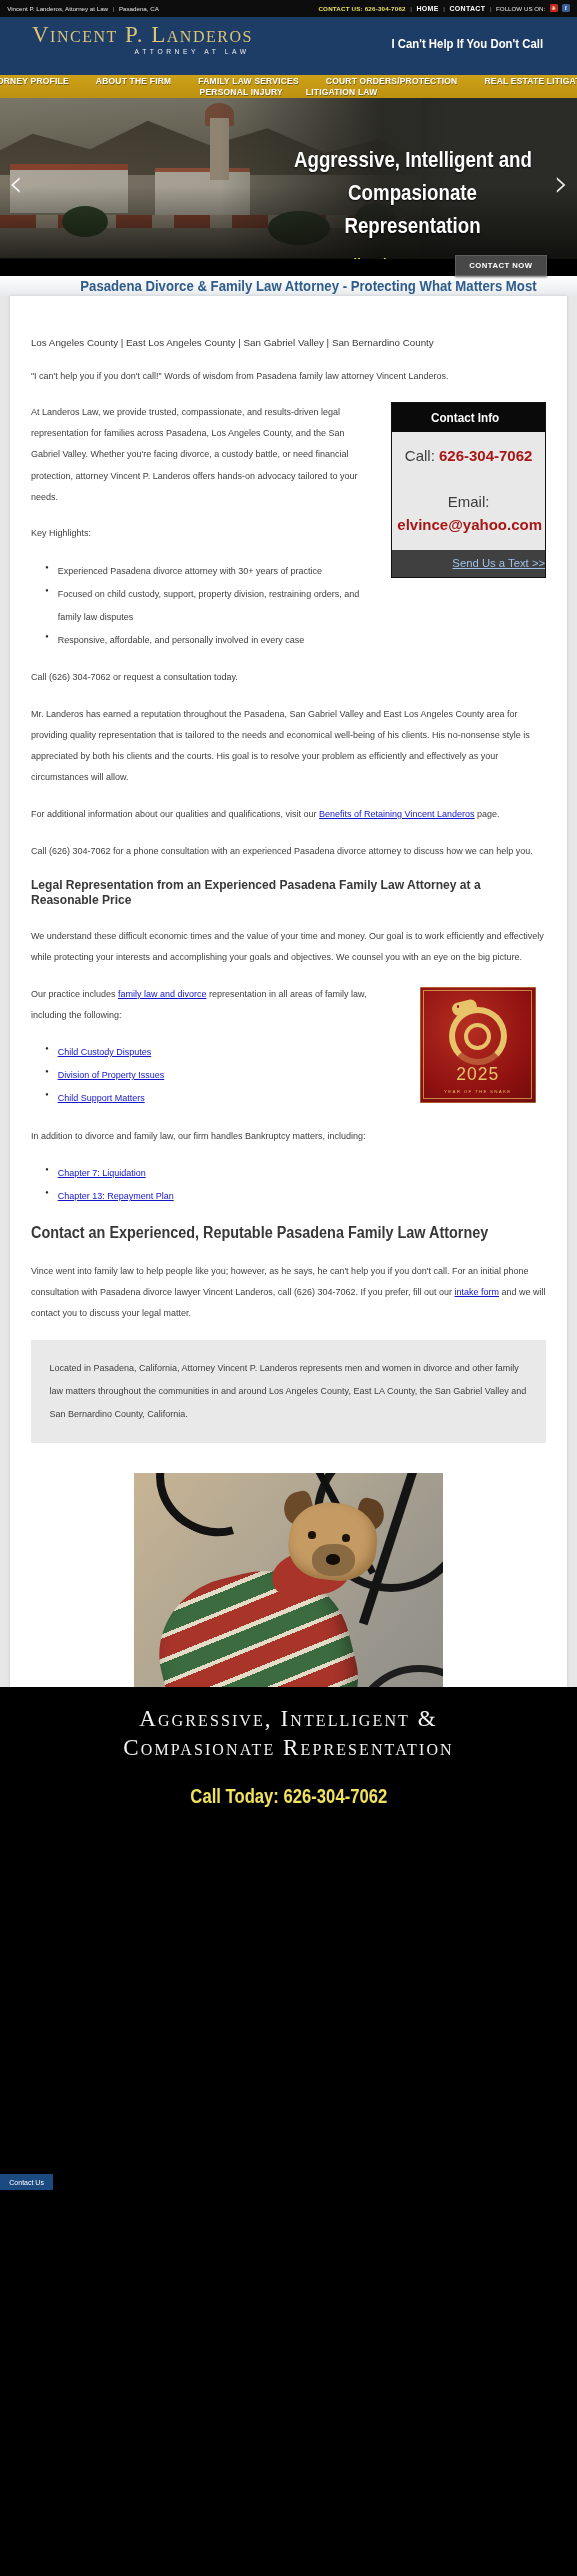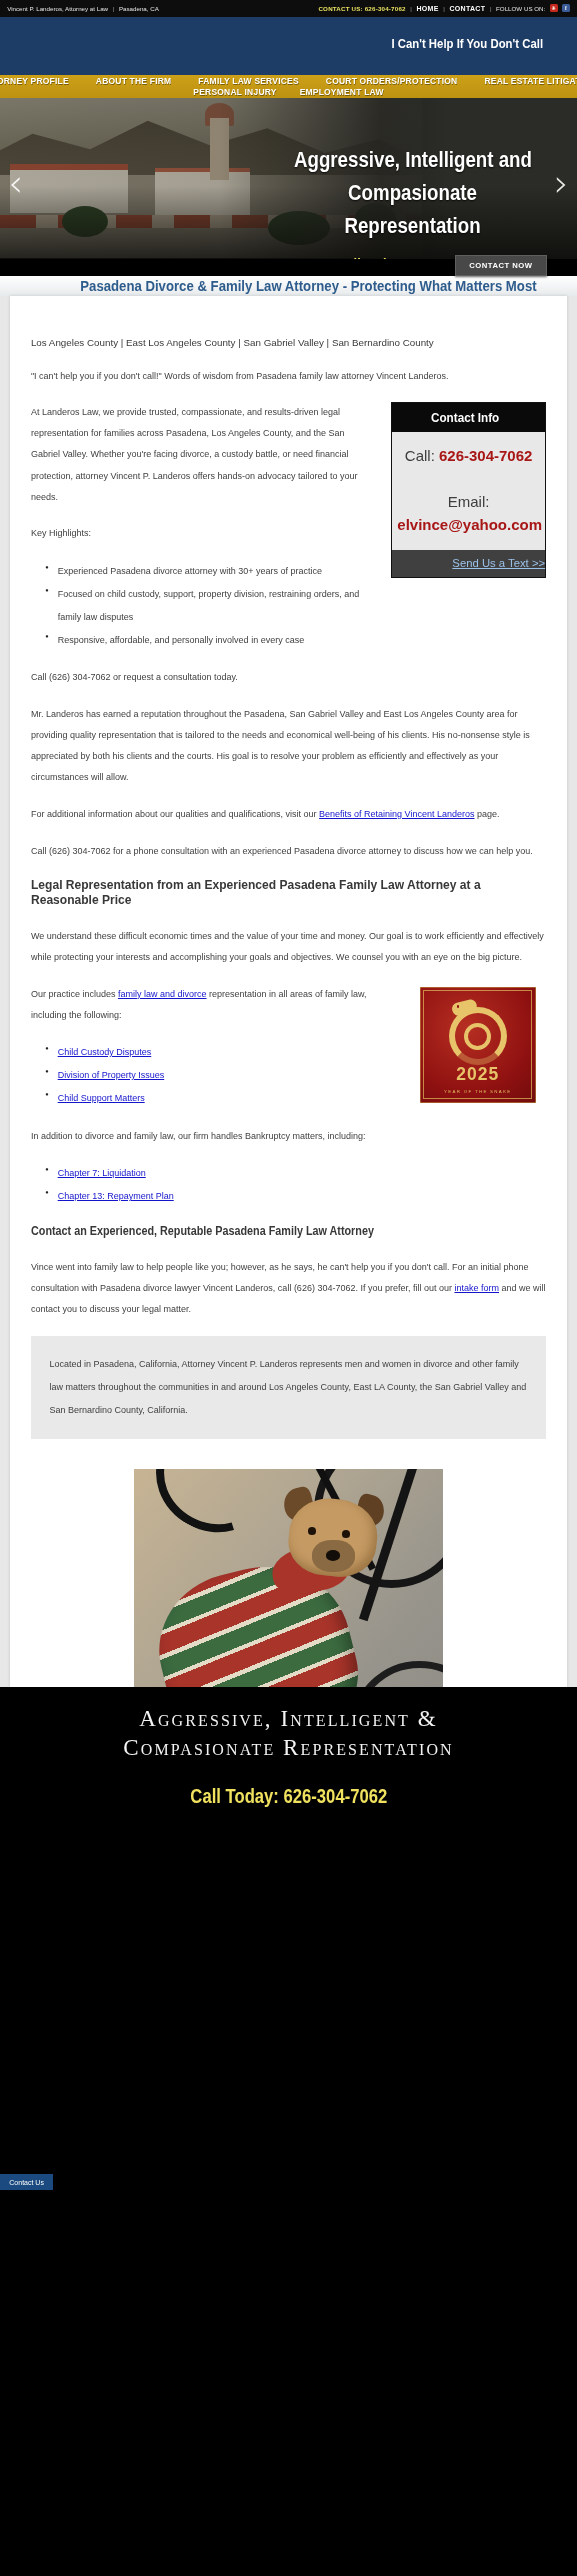--- a/index.html
+++ b/index.html
@@ -72,32 +72,32 @@
   .cb-line { font-size:15px; color:#3d3d3d; line-height:1.5; }
   .cb-red { color:#a81616; font-weight:bold; }
   .cb-gap { height:24px; }
   .cb-foot { background:#404040; text-align:right; padding:7.7px 0; }
   .cb-foot a { color:#9cc1e8; font-size:11.3px; text-decoration:underline; cursor:pointer; }
   ul.blts { list-style:none; margin:0 0 15.5px 14.4px; }
   ul.blts li { line-height:2.55; padding-left:12.4px; position:relative; }
   ul.blts li::before { content:"●"; position:absolute; left:0; top:0; font-size:5.7px; color:#222; }
   a.lnk { color:#1414cc; text-decoration:underline; cursor:pointer; }
   h2.sub { color:#383838; font-size:13.4px; font-weight:bold; margin:7.2px 0 18.5px 0; }
-  h2.sub2 { font-size:12px; margin:13.4px 0 19.6px 0; }
+  h2.sub2 { font-size:16px; margin:13.4px 0 19.6px 0; }
   .callout { background:#e9e9e9; padding:16.5px 18.5px; margin:5.2px 0 28px 0; }
   .callout p { margin:0; line-height:2.6; }
 
   
   .snake { float:right; width:116px; height:116px; margin:3.1px 10.3px 12.4px 18.5px; position:relative; background:radial-gradient(circle at 40% 35%, #b62f22, #8e1010 65%, #700c0c); box-shadow:inset 0 0 0 0.5px #caa24a; }
   .snake::before { content:""; position:absolute; inset:3.6px; border:0.5px solid rgba(220,180,90,.75); }
   .coil1 { position:absolute; left:29px; top:20.6px; width:58px; height:58px; border:6.2px solid #e7c469; border-radius:50%; border-bottom-color:rgba(231,196,105,.35); }
   .coil2 { position:absolute; left:44px; top:36px; width:27px; height:27px; border:4.6px solid #e7c469; border-radius:50%; }
   .shead { position:absolute; left:32px; top:14.4px; width:25px; height:13.4px; background:#e7c469; border-radius:6.2px; transform:rotate(-14deg); }
   .seye { position:absolute; left:37px; top:18.5px; width:2.6px; height:2.6px; background:#8e1010; border-radius:50%; }
-  .syear { position:absolute; bottom:17.5px; width:100%; text-align:center; color:#e7c469; font-size:17.5px; font-weight:bold; letter-spacing:1px; }
+  .syear { position:absolute; bottom:17.5px; width:100%; text-align:center; color:#e7c469; font-size:17.5px; font-weight:normal; letter-spacing:1px; }
   .scap { position:absolute; bottom:8.2px; width:100%; text-align:center; color:#e0bd62; font-size:4.4px; letter-spacing:1.3px; }
 
   
   .dog { width:309px; height:315px; margin:30px auto 0 auto; position:relative; overflow:hidden; background:linear-gradient(130deg,#c7b494 0%,#b0a692 35%,#97948c 70%,#8e8b85 100%); }
   .wheel1 { position:absolute; right:-26px; top:-36px; width:155px; height:155px; border:8.2px solid #161616; border-radius:50%; }
   .wheel2 { position:absolute; right:-46px; bottom:-15.5px; width:139px; height:139px; border:7.2px solid #1d1d1d; border-radius:50%; }
   .bar1 { position:absolute; right:49px; top:-15.5px; width:9.3px; height:170px; background:#141414; transform:rotate(18deg); }
   .bar2 { position:absolute; right:98px; top:-26px; width:6.7px; height:134px; background:#101010; transform:rotate(-28deg); }
   .handle { position:absolute; left:20.6px; top:-46px; width:118px; height:108px; border:8.2px solid #121212; border-radius:50%; border-right-color:transparent; border-top-color:transparent; transform:rotate(28deg); }
   .body-sweater { position:absolute; left:28px; top:100px; width:191px; height:178px; border-radius:42% 46% 36% 40%; transform:rotate(-14deg); background:repeating-linear-gradient(172deg,#a8342a 0 18.5px,#e4dcc6 18.5px 23px,#3c6b40 23px 40px,#e4dcc6 40px 44px); box-shadow:inset -5.2px -7.2px 15.5px rgba(0,0,0,.35); }
@@ -132,34 +132,38 @@
     <span class="sep">|</span>
     <span class="tb-link">CONTACT</span>
     <span class="sep">|</span>
     <span>FOLLOW US ON:</span>
     <span class="mini-ic mini-yelp">✳</span>
     <span class="mini-ic mini-fb">f</span>
   </div>
 </div>
 
 <div class="header">
+  <div class="logo-block">
+    <div class="logo-title">Vincent P. Landeros</div>
+    <div class="logo-sub">ATTORNEY AT LAW</div>
+  </div>
   <div class="tagline"><span class="sqz">I Can't Help If You Don't Call</span></div>
 </div>
 
 <div class="nav">
   <div class="nav-row">
     <span class="nav-item">ATTORNEY PROFILE</span>
     <span class="nav-item">ABOUT THE FIRM</span>
     <span class="nav-item">FAMILY LAW SERVICES</span>
     <span class="nav-item">COURT ORDERS/PROTECTION</span>
     <span class="nav-item">REAL ESTATE LITIGATION</span>
   </div>
   <div class="nav-row nav-row2">
     <span class="nav-item">PERSONAL INJURY</span>
-    <span class="nav-item">EMPLOYMENT LAW</span>
+    <span class="nav-item">LITIGATION LAW</span>
   </div>
 </div>
 
 <div class="hero">
   <div class="hero-sky"></div>
   <div class="hero-mt"></div>
   <div class="hero-city">
     <div class="bld1"></div>
     <div class="bld2"></div>
     <div class="dome"></div>

